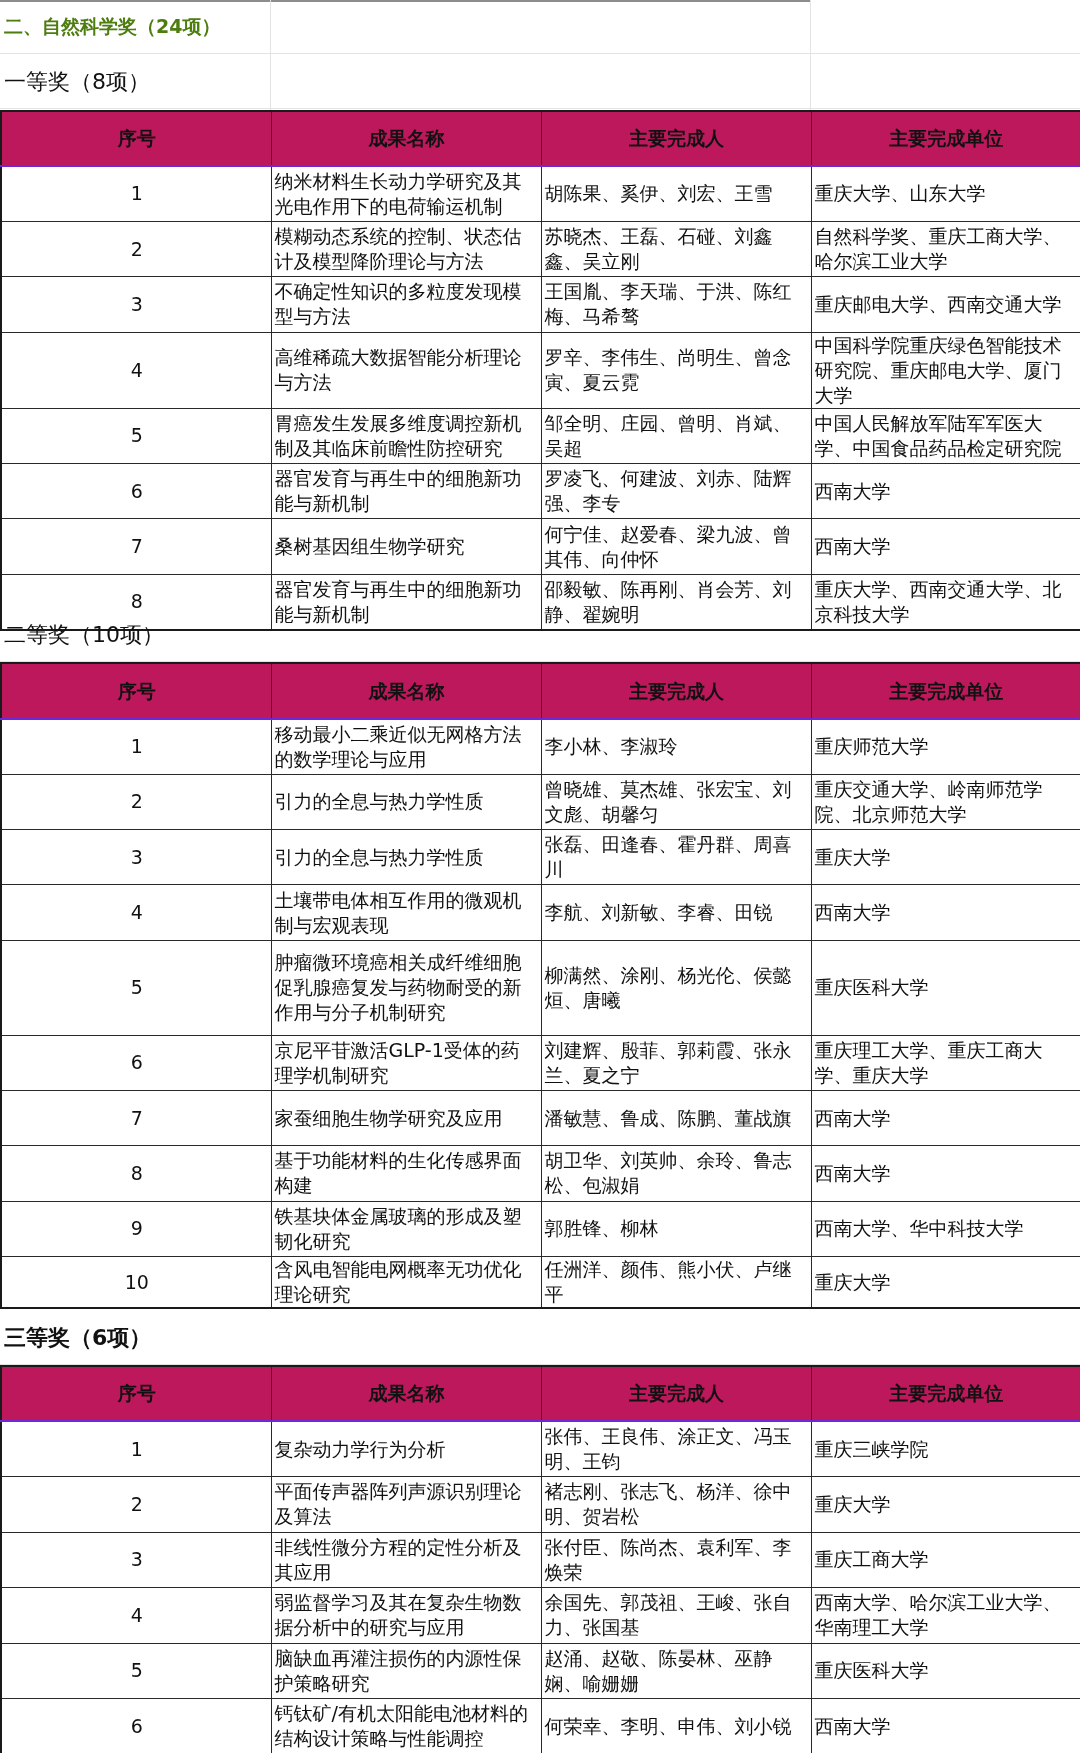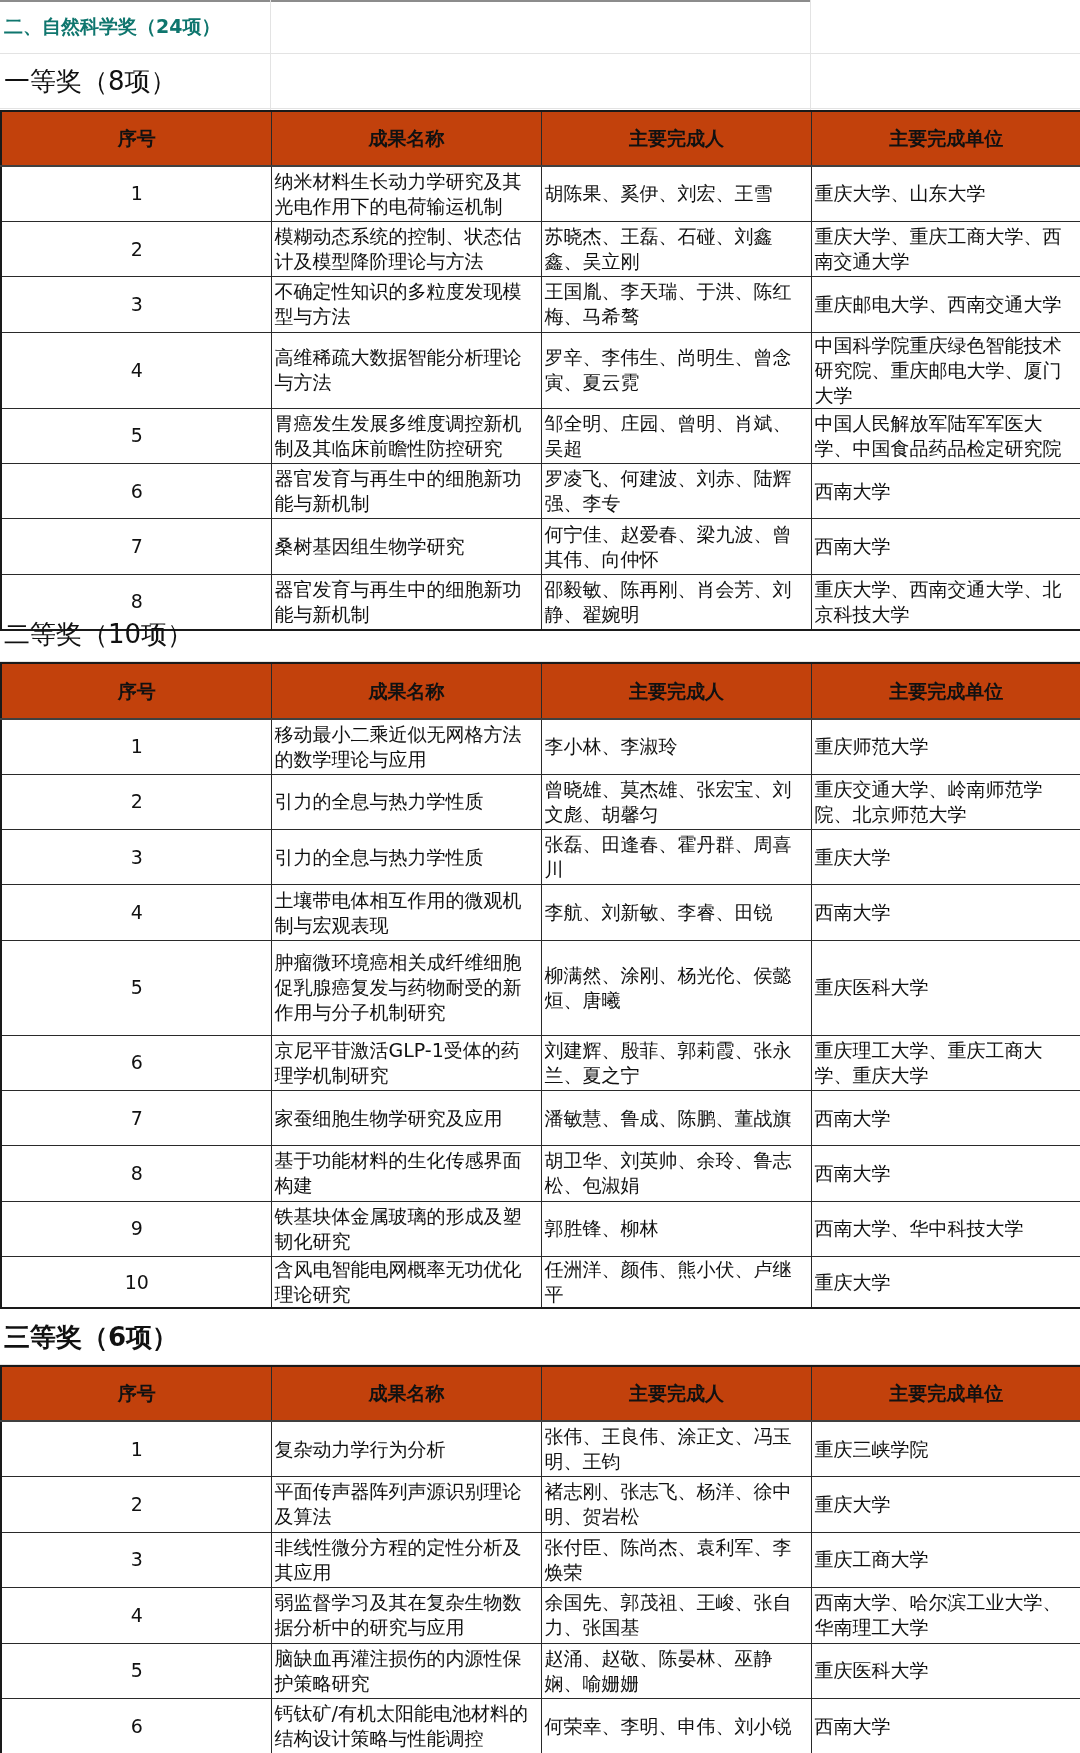--- a/index.html
+++ b/index.html
@@ -8,36 +8,36 @@
     font-family: "DejaVu Sans", "Liberation Sans", sans-serif;
     color: #111;
   }
   .topline { position: absolute; left: 0; top: 0; width: 810px; height: 2px; background: #8c8c8c; }
   .gridcol { position: absolute; top: 0; width: 1px; background: #e3e3e3; }
   .label-row {
     position: absolute; left: 0; width: 1080px; height: 54px;
     border-bottom: 1px solid #e3e3e3; box-sizing: border-box;
     display: flex; align-items: center;
   }
-  .label-row .txt { padding-left: 4px; font-size: 26px; white-space: nowrap; }
-  .label-row.title .txt { color: #0f766e; font-weight: bold; font-size: 19px; }
+  .label-row .txt { padding-left: 4px; font-size: 22px; white-space: nowrap; }
+  .label-row.title .txt { color: #4d7c0f; font-weight: bold; font-size: 19px; }
   table.award {
     position: absolute; left: 0; width: 1078px;
     border-collapse: collapse; table-layout: fixed;
     border: 2px solid #1a1a1a;
   }
   table.award col { width: 270px; }
   table.award th, table.award td {
     border: 1px solid #2a2a2a; box-sizing: border-box;
     font-size: 19px; line-height: 25px; vertical-align: middle;
     padding: 0 2px 0 3px; overflow: hidden;
   }
   table.award th {
-    background: #c2410c; font-weight: bold; 
-    border-bottom: 2px solid #404040;
+    background: #be185d; font-weight: bold; 
+    border-bottom: 2px solid #6d28d9;
   }
   table.award td.num { text-align: center; font-size: 19px; }
   table.award td.txtc { text-align: left; word-break: break-all; }
 </style>
 </head>
 <body>
 
 <div class="topline"></div>
 <div class="gridcol" style="left:270px;height:110px;"></div>
 <div class="gridcol" style="left:810px;height:110px;"></div>
@@ -68,21 +68,21 @@
       <tr style="height: 55.4px;">
         <td class="num">1</td>
         <td class="txtc">纳米材料生长动力学研究及其光电作用下的电荷输运机制</td>
         <td class="txtc">胡陈果、奚伊、刘宏、王雪</td>
         <td class="txtc">重庆大学、山东大学</td>
       </tr>
       <tr style="height: 55.4px;">
         <td class="num">2</td>
         <td class="txtc">模糊动态系统的控制、状态估计及模型降阶理论与方法</td>
         <td class="txtc">苏晓杰、王磊、石碰、刘鑫鑫、吴立刚</td>
-        <td class="txtc">重庆大学、重庆工商大学、西南交通大学</td>
+        <td class="txtc">自然科学奖、重庆工商大学、哈尔滨工业大学</td>
       </tr>
       <tr style="height: 55.4px;">
         <td class="num">3</td>
         <td class="txtc">不确定性知识的多粒度发现模型与方法</td>
         <td class="txtc">王国胤、李天瑞、于洪、陈红梅、马希骜</td>
         <td class="txtc">重庆邮电大学、西南交通大学</td>
       </tr>
       <tr style="height: 55.4px;">
         <td class="num">4</td>
         <td class="txtc">高维稀疏大数据智能分析理论与方法</td>

